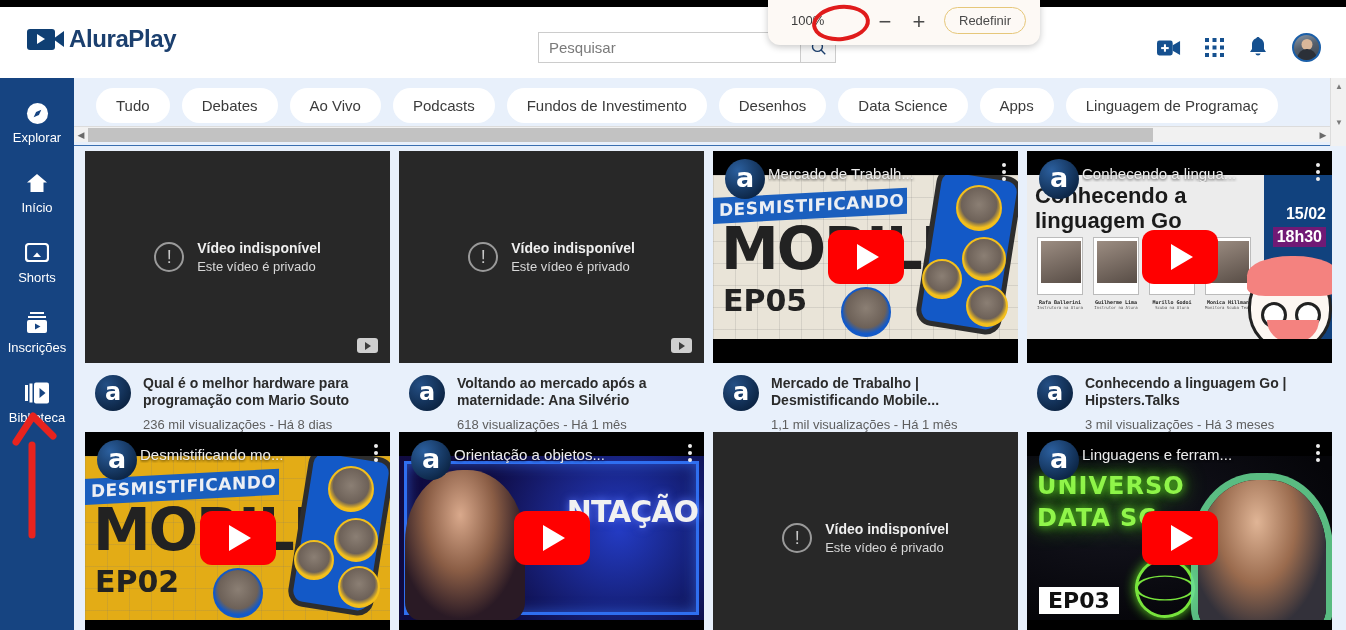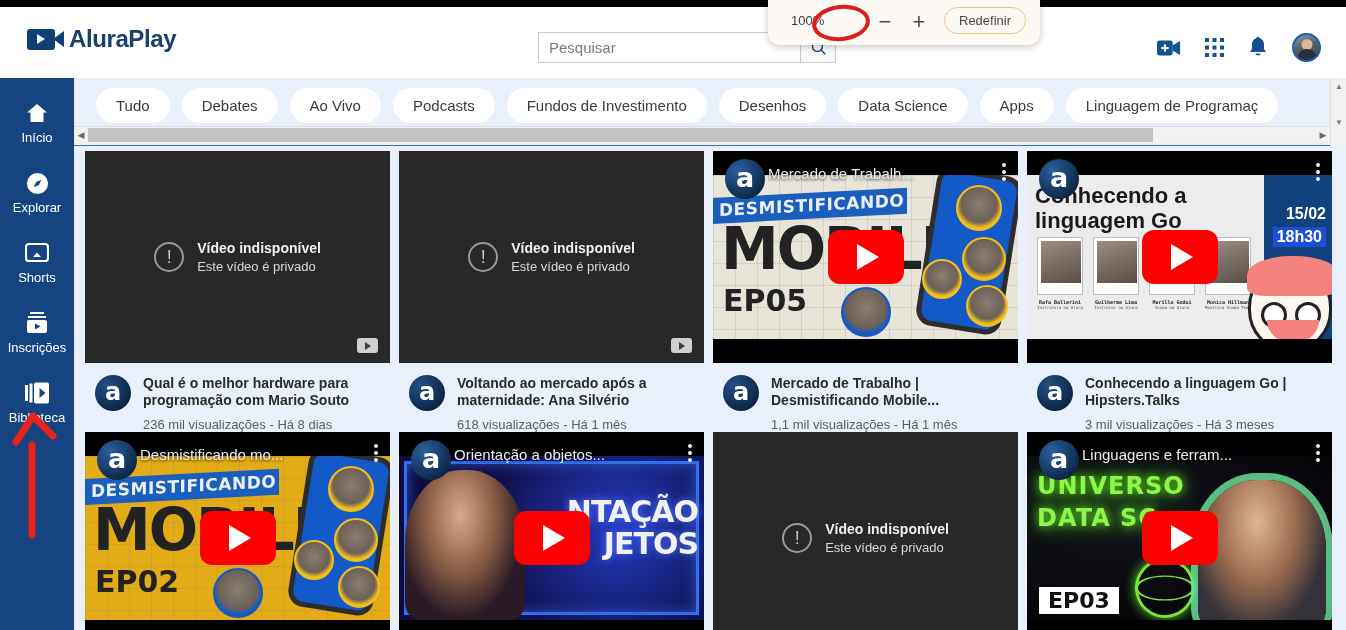--- a/index.html
+++ b/index.html
@@ -349,21 +349,21 @@
   .art-go .side-panel {
     position: absolute; right: 0; top: 0; width: 68px; height: 164px;
     background: #11427e;
   }
   .art-go .date {
     position: absolute; right: 6px; top: 30px;
     color: #fff; font-size: 16px; font-weight: bold;
   }
   .art-go .hour {
     position: absolute; right: 6px; top: 52px;
-    background: #1d4ed8; color: #fff; font-size: 16px; font-weight: bold;
+    background: #701a75; color: #fff; font-size: 16px; font-weight: bold;
     padding: 1px 4px;
   }
   .art-go .card-p {
     position: absolute; top: 62px; width: 46px; height: 58px;
     background: #fff; border: 1px solid #bbb; overflow: hidden;
   }
   .art-go .card-p .ph {
     position: absolute; left: 3px; top: 3px; width: 40px; height: 42px;
     background: linear-gradient(160deg,#9c8d82,#584d46);
   }
@@ -511,35 +511,35 @@
     <div class="zoom-minus">−</div>
     <div class="zoom-plus">+</div>
     <div class="zoom-reset">Redefinir</div>
   </div>
   <div class="red-circle"></div>
 
   <div class="sidebar">
 
     <div class="side-item">
       <span class="side-icon">
-        <svg width="22" height="20" viewBox="0 0 22 20">
-            <path d="M11 1 L21 9.5 H17.5 V19 H4.5 V9.5 H1 Z" fill="#fff"></path>
-          </svg>
-      </span>
-      <span class="side-label">Início</span>
-    </div>
-
-    <div class="side-item">
-      <span class="side-icon">
         <svg width="23" height="23" viewBox="0 0 24 24">
           <circle cx="12" cy="12" r="11" fill="#fff"></circle>
           <path d="M16 8 L10.5 10.5 L8 16 L13.5 13.5 Z" fill="#164481"></path>
         </svg>
       </span>
       <span class="side-label">Explorar</span>
+    </div>
+
+    <div class="side-item">
+      <span class="side-icon">
+        <svg width="22" height="20" viewBox="0 0 22 20">
+            <path d="M11 1 L21 9.5 H17.5 V19 H4.5 V9.5 H1 Z" fill="#fff"></path>
+          </svg>
+      </span>
+      <span class="side-label">Início</span>
     </div>
 
     <div class="side-item">
       <span class="side-icon">
         <svg width="24" height="21" viewBox="0 0 24 21">
           <rect x="1" y="1" width="22" height="17" rx="3" fill="none" stroke="#fff" stroke-width="2.2"></rect>
           <path d="M8 14 L12 9.5 L16 14 Z" fill="#fff"></path>
         </svg>
       </span>
       <span class="side-label">Shorts</span>
@@ -715,20 +715,21 @@
                 <div class="hair"></div>
                 <div class="glass" style="left:10px;"></div>
                 <div class="glass" style="left:44px;"></div>
                 <div class="mouth"></div>
               </div>
             </div>
           </div>
           <div class="player-alura-logo">
               <span>a</span>
             </div>
+          <div class="player-title">Conhecendo a lingua...</div>
           <div class="kebab">
               <i></i>
               <i></i>
               <i></i>
             </div>
           <div class="play-btn"></div>
         </div>
         <div class="meta">
           <div class="ch-avatar">
               <span>a</span>
@@ -771,21 +772,20 @@
       </div>
 
       <div class="card">
         <div class="player">
           <div class="player-inner">
             <div class="art art-oo">
               <div class="frame"></div>
               <div class="woman"></div>
               <div class="bigtxt">
                 <div>NTAÇÃO</div>
-                <div>JETOS</div>
               </div>
             </div>
           </div>
           <div class="player-alura-logo">
               <span>a</span>
             </div>
           <div class="player-title">Orientação a objetos...</div>
           <div class="kebab">
               <i></i>
               <i></i>

